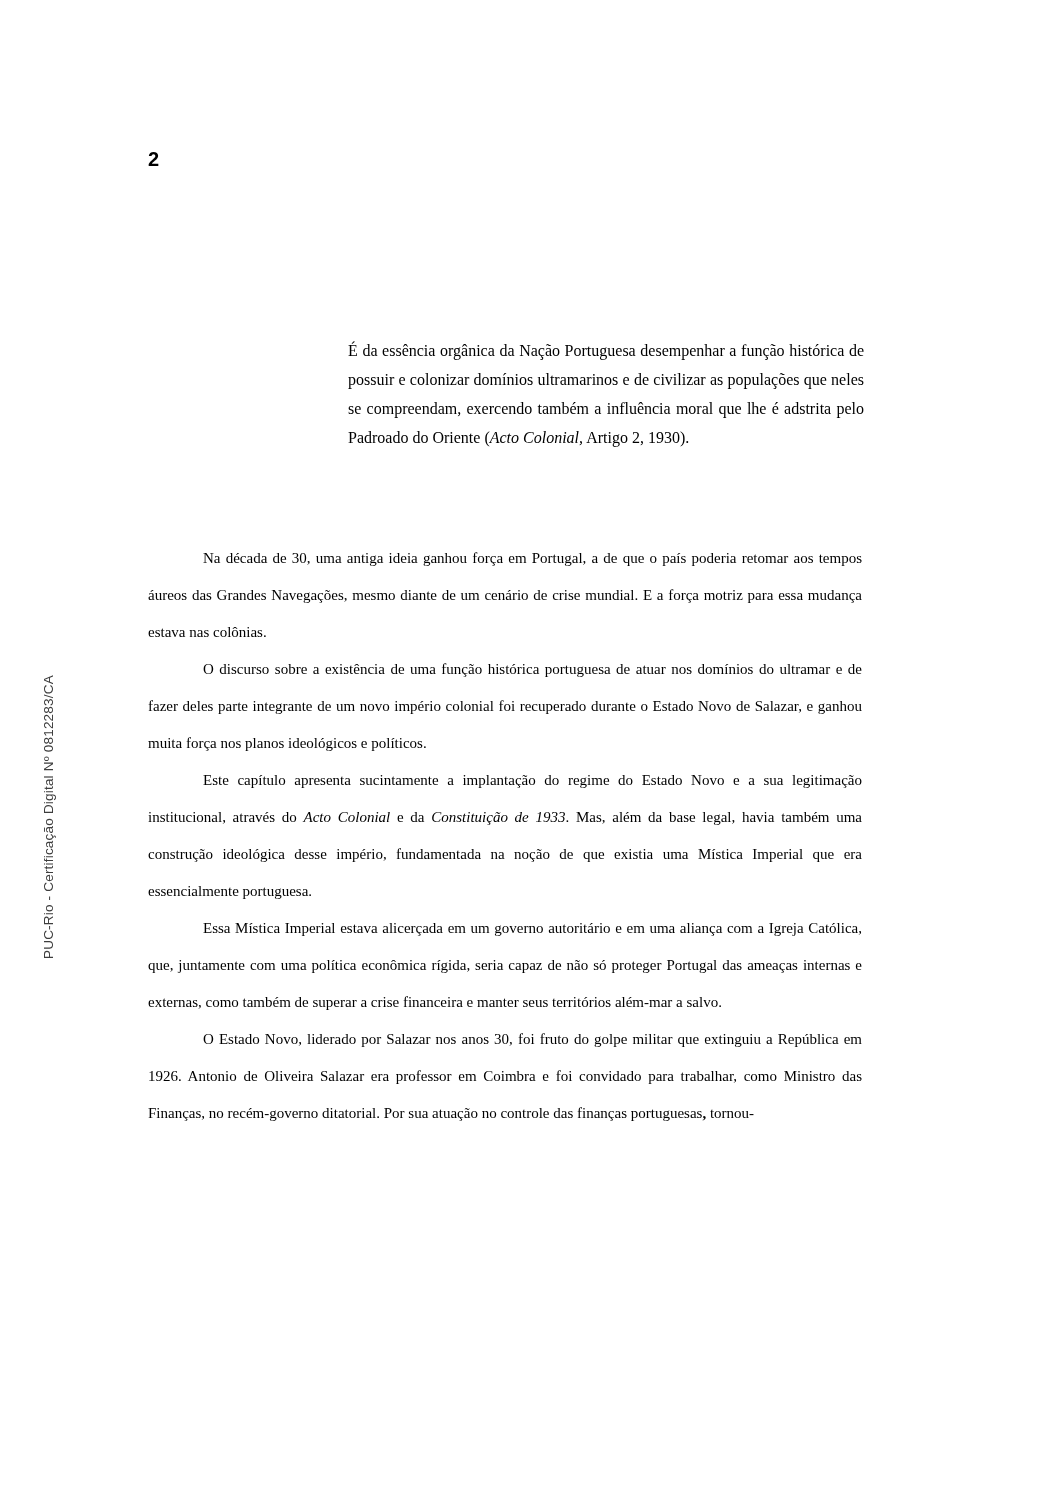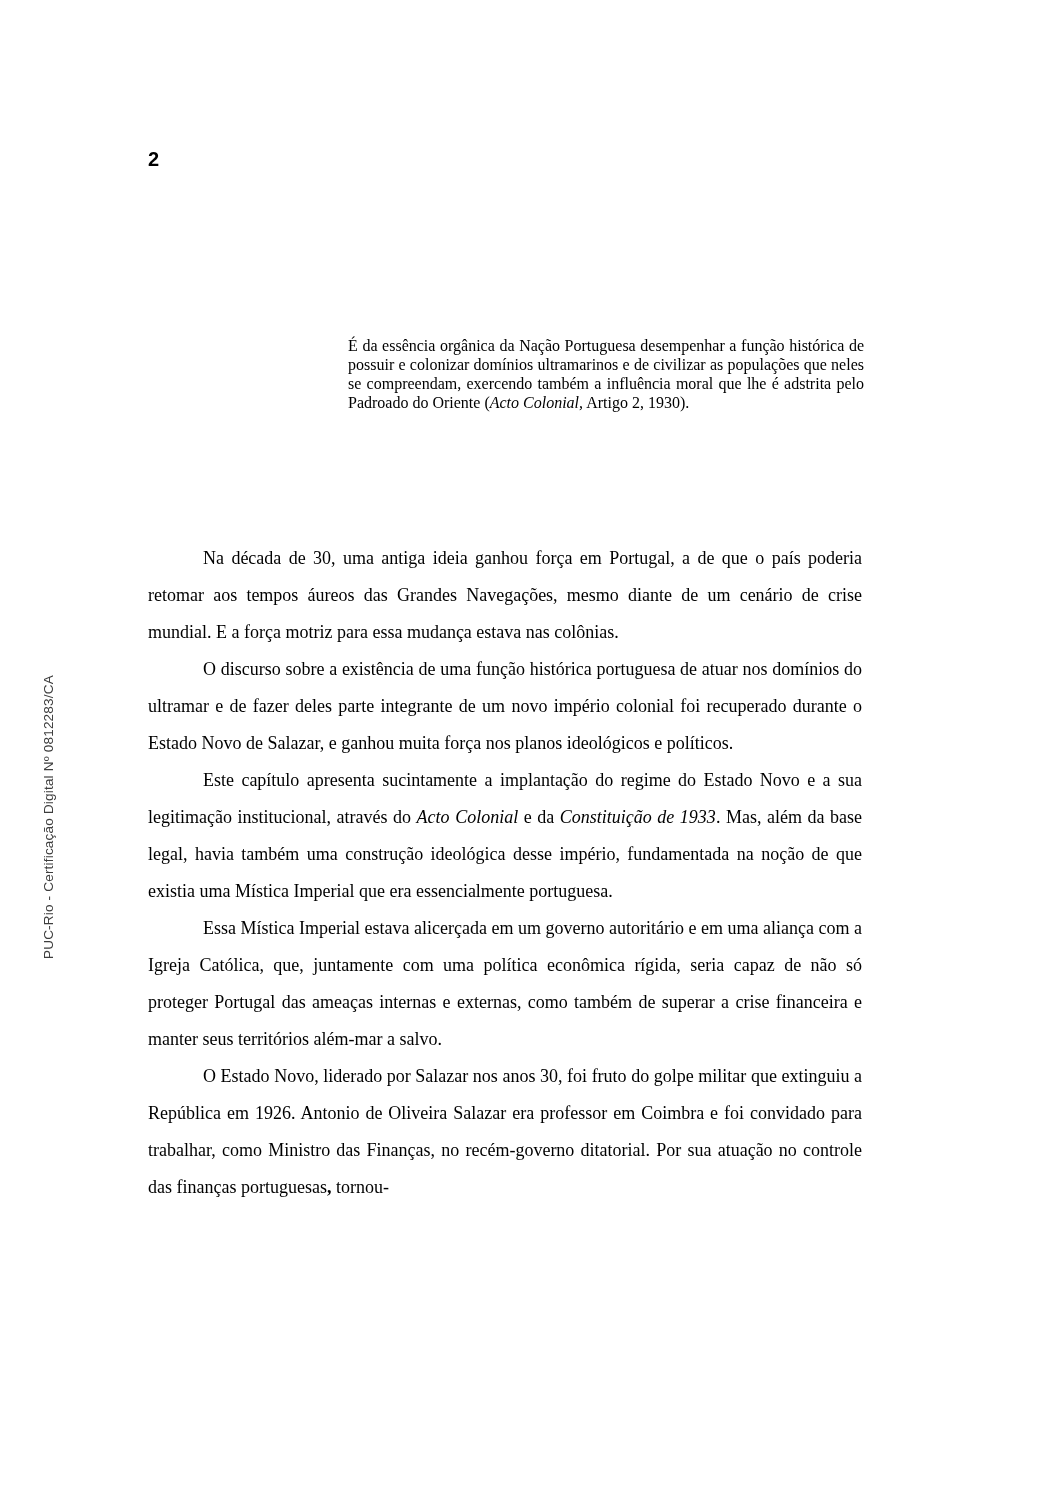--- a/index.html
+++ b/index.html
@@ -41,32 +41,32 @@
   }
   
   .epigraph {
     position: absolute;
     left: 348px;
     top: 336px;
     width: 516px;
     margin: 0;
     font-family: "Liberation Serif", "DejaVu Serif", serif;
     font-size: 16px;
-    line-height: 19px;
+    line-height: 29px;
     text-align: justify;
     color: #000000;
   }
   
   .body-text {
     position: absolute;
     left: 148px;
     top: 540px;
     width: 714px;
     font-family: "Liberation Serif", "DejaVu Serif", serif;
-    font-size: 18px;
+    font-size: 15px;
     line-height: 37px;
     text-align: justify;
     color: #000000;
   }
   .body-text p {
     margin: 0;
     text-indent: 55px;
   }
   .i { font-style: italic; }
   .b { font-weight: bold; }

